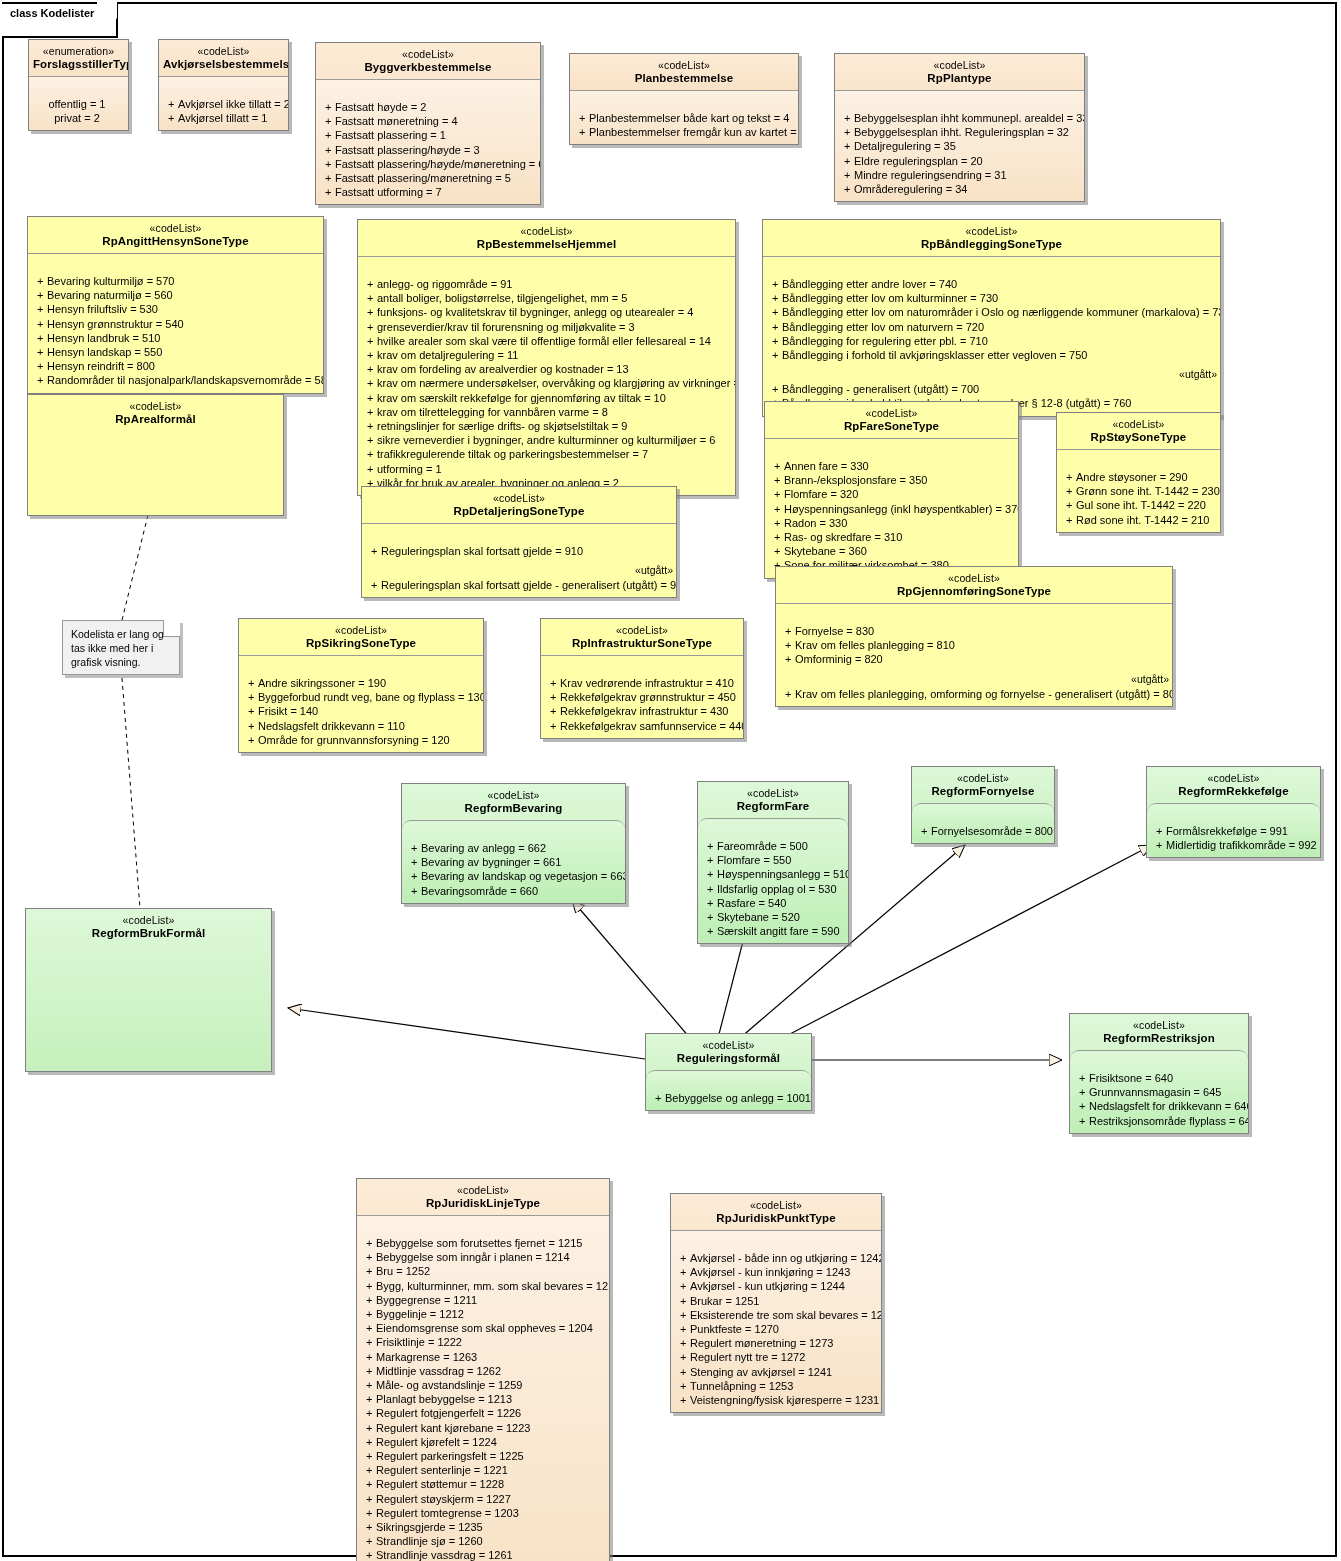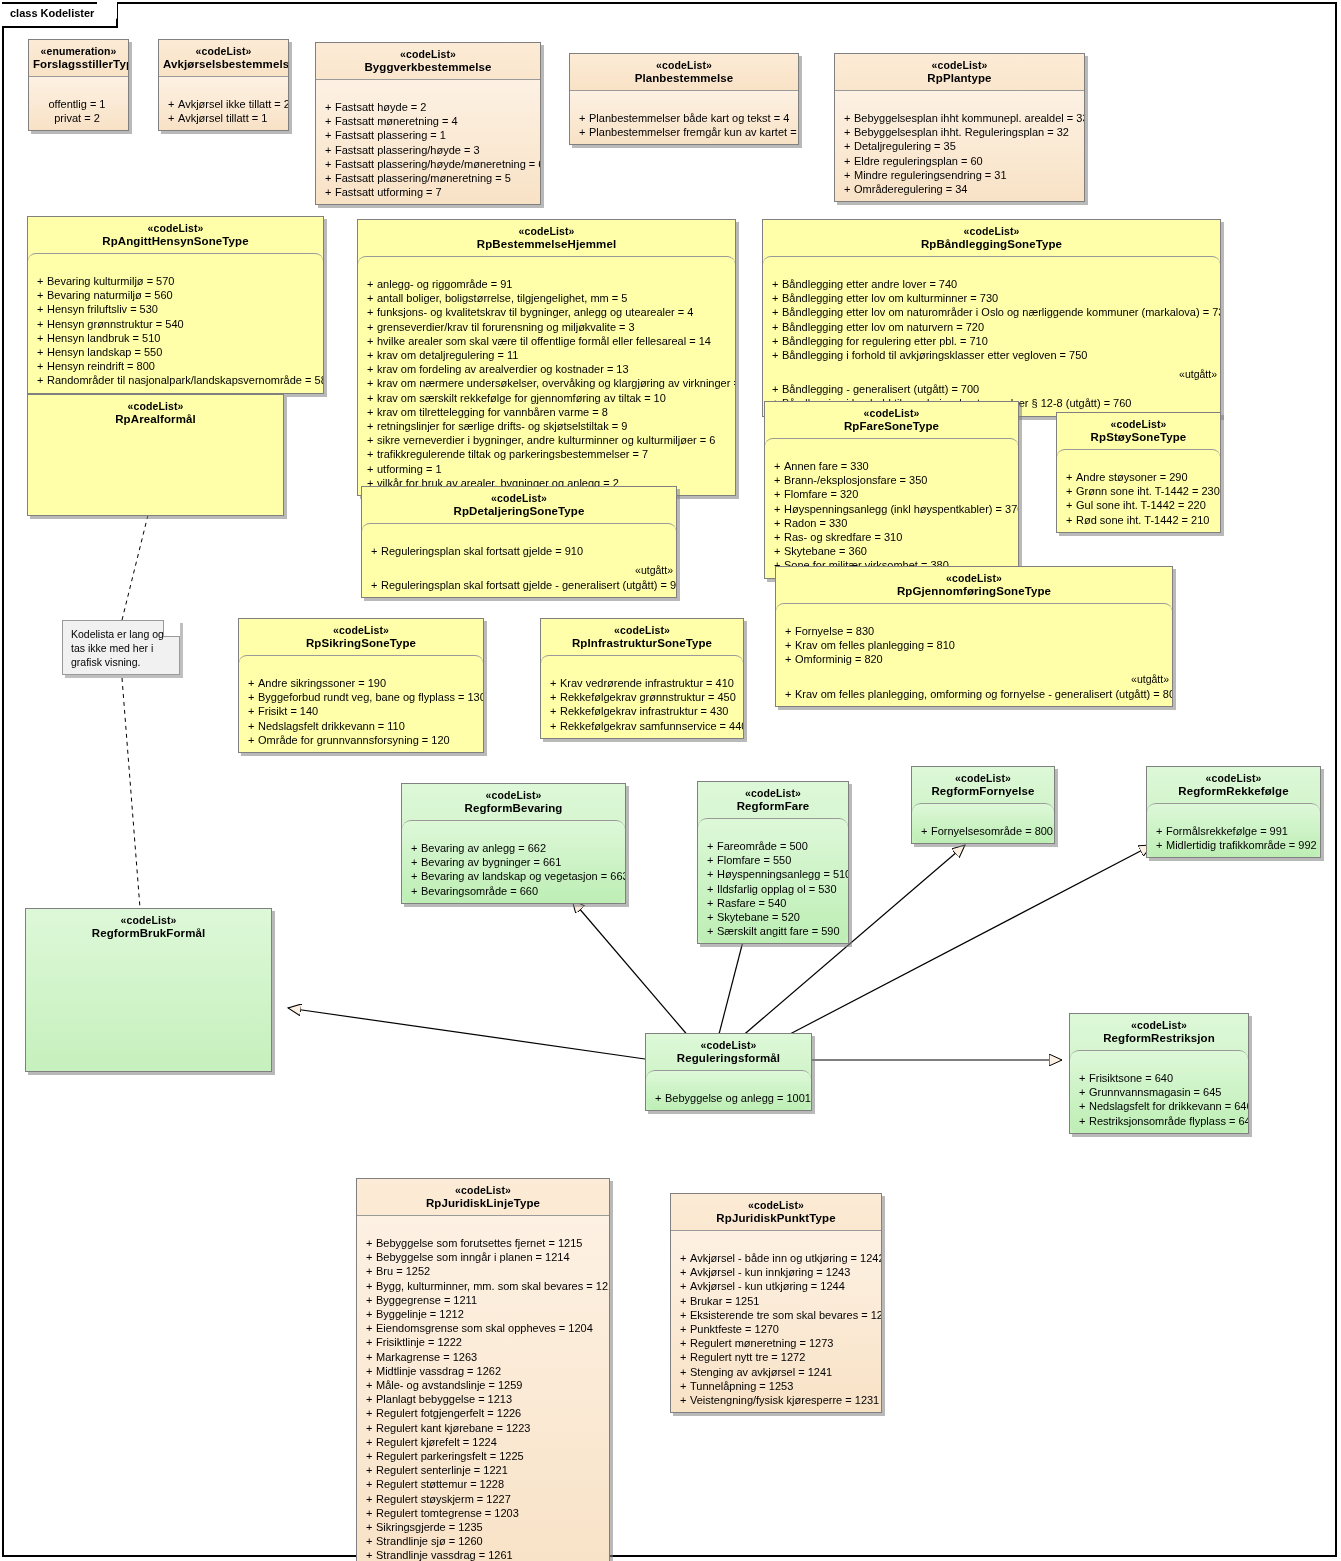--- a/index.html
+++ b/index.html
@@ -21,21 +21,21 @@
   #frame {
     position: absolute;
     left: 2px; top: 2px;
     width: 1335px; height: 1555px;
     border: 2px solid #000;
     box-sizing: border-box;
   }
   #frame-tab {
     position: absolute;
     left: 2px; top: 2px;
-    height: 26px;
+    height: 36px;
     box-sizing: border-box;
     border: 2px solid #000;
     border-left: none;
     background: #fff;
     padding: 0 22px 0 8px;
     font-size: 11px;
     font-weight: bold;
     line-height: 18px;
     color: #000;
     white-space: nowrap;
@@ -68,21 +68,20 @@
     overflow: hidden;
   }
   .umlbox .hdr {
     text-align: center;
     padding: 5px 4px 5px 4px;
     line-height: 13px;
   }
   .umlbox .stereo {
     font-size: 10.5px;
     letter-spacing: 0.1px;
-    font-weight: bold;
   }
   .umlbox .cname {
     font-weight: bold;
     font-size: 11.5px;
     letter-spacing: 0.1px;
   }
   .umlbox .compartment {
     border-top: 1px solid #9a9a9a;
     padding: 20px 3px 5px 3px;
   }
@@ -107,21 +106,21 @@
     text-align: right;
   }
 
   
   .tan {
     background: linear-gradient(180deg, #fcebd6 0%, #f8dfc0 55%, #f6d9b5 100%);
   }
   .tan .compartment { background: linear-gradient(180deg, #fdf1e3 0%, #f8e2c6 100%); }
   
   .yellow { background: #ffffaa; }
-  .yellow .compartment { background: #ffffaa; border-radius: 8px; }
+  .yellow .compartment { background: #ffffaa; }
   
   .green {
     background: linear-gradient(180deg, #ddf8d8 0%, #c6f0bd 100%);
   }
   .green .compartment { background: linear-gradient(180deg, #ddf8d8 0%, #bdeeb4 100%); border-radius: 9px; }
 
   
   .note {
     position: absolute;
     box-sizing: border-box;
@@ -236,21 +235,21 @@
 
   <div class="umlbox tan" style="left:834px; top:53px; width:251px;">
     <div class="hdr">
       <div class="stereo">«codeList»</div>
       <div class="cname">RpPlantype</div>
     </div>
     <div class="compartment">
       <span class="attr"><span class="vis">+</span><span>Bebyggelsesplan ihht kommunepl. arealdel = 33</span></span>
       <span class="attr"><span class="vis">+</span><span>Bebyggelsesplan ihht. Reguleringsplan = 32</span></span>
       <span class="attr"><span class="vis">+</span><span>Detaljregulering = 35</span></span>
-      <span class="attr"><span class="vis">+</span><span>Eldre reguleringsplan = 60</span></span>
+      <span class="attr"><span class="vis">+</span><span>Eldre reguleringsplan = 20</span></span>
       <span class="attr"><span class="vis">+</span><span>Mindre reguleringsendring = 31</span></span>
       <span class="attr"><span class="vis">+</span><span>Områderegulering = 34</span></span>
     </div>
   </div>
 
   <div class="umlbox yellow" style="left:27px; top:216px; width:297px;">
     <div class="hdr">
       <div class="stereo">«codeList»</div>
       <div class="cname">RpAngittHensynSoneType</div>
     </div>

